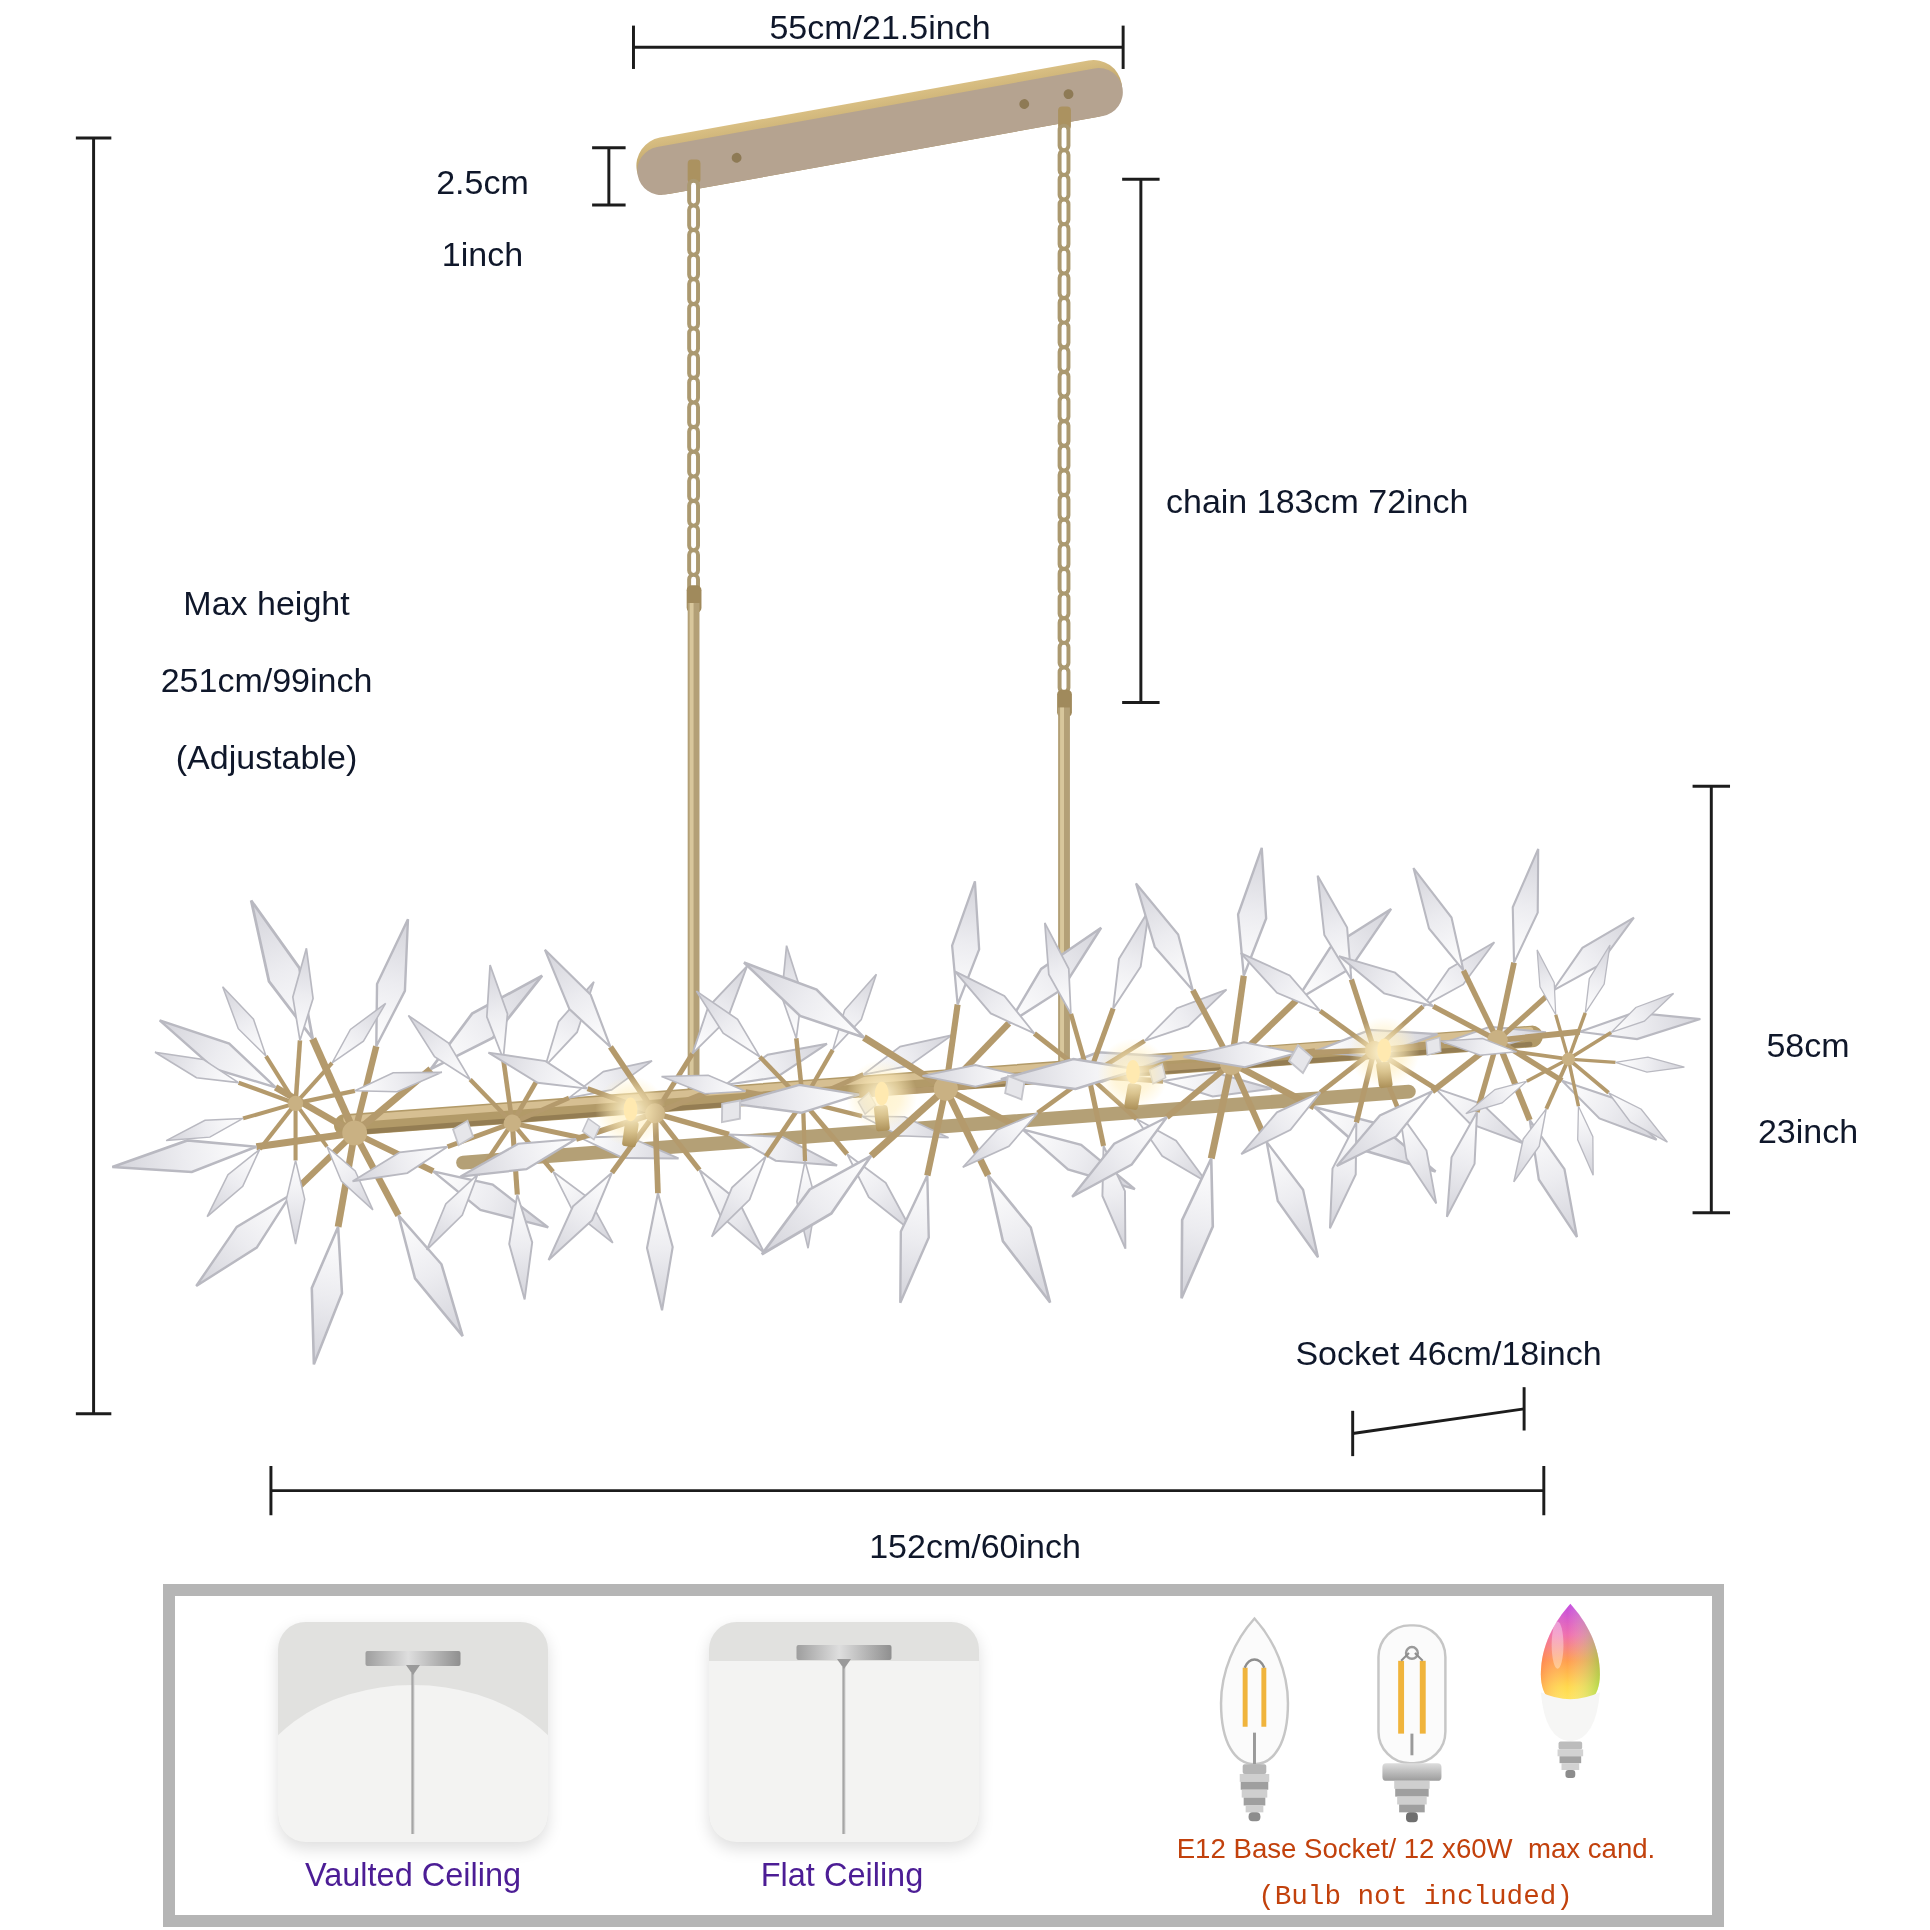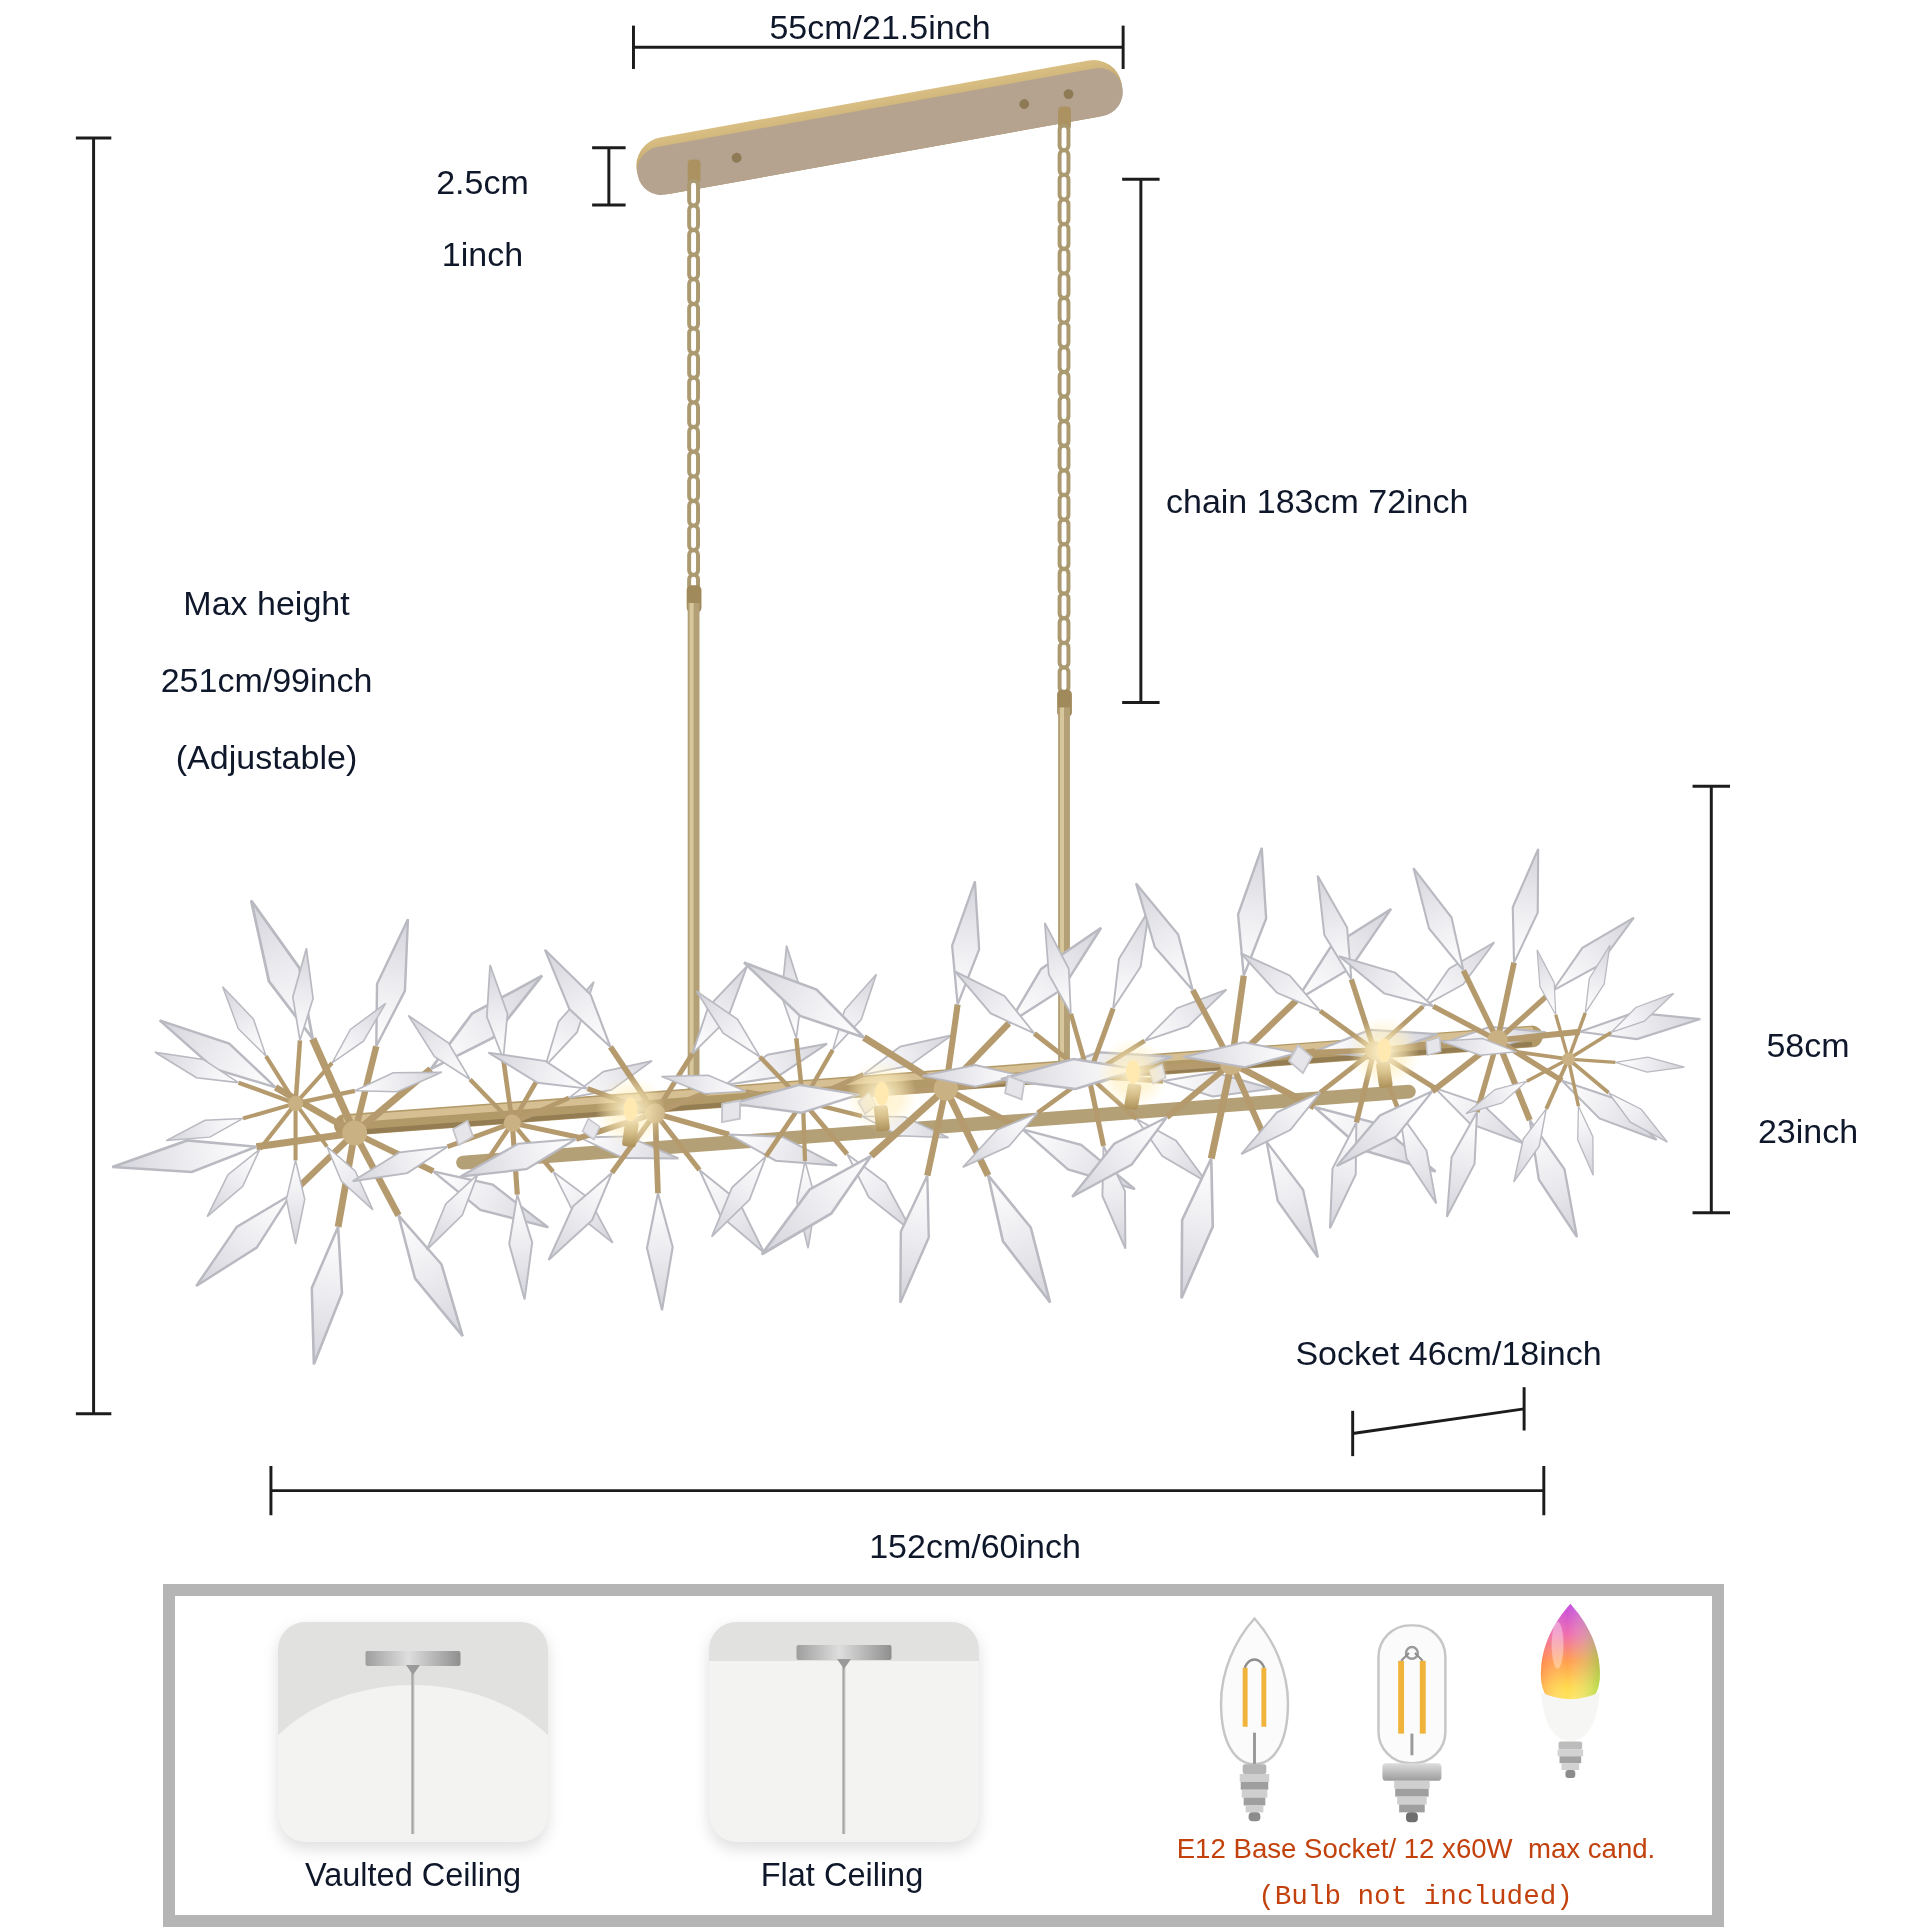--- a/index.html
+++ b/index.html
@@ -24,21 +24,21 @@
   #card-vaulted{left:103px;} #card-flat{left:534px;}
   .arch{position:absolute;left:-33px;right:-33px;top:63px;height:296px;background:#f3f3f2;
         border-radius:50% 50% 0 0 / 42% 42% 0 0;}
   .flat-area{position:absolute;left:0;right:0;top:39px;bottom:0;background:#f3f3f2;}
   .card-canopy{position:absolute;left:50%;width:95px;height:14.8px;transform:translateX(-50%);
                background:linear-gradient(90deg,#9e9e9e,#dedede 45%,#8f8f8f);border-radius:2px;z-index:3;}
   .card-hook{position:absolute;left:50%;transform:translateX(-50%);width:0;height:0;z-index:3;
              border:7.9px solid transparent;border-top:10.8px solid #9a9a9a;}
   .card-cable{position:absolute;left:50%;transform:translateX(-50%);width:3px;bottom:7.9px;z-index:2;
               background:linear-gradient(90deg,#8f8f8f,#d2d2d2);}
-  .card-label{position:absolute;top:261px;width:276px;font-size:32.5px;text-align:center;color:#0f172a;white-space:nowrap;}
+  .card-label{position:absolute;top:261px;width:276px;font-size:32.5px;text-align:center;color:#4c1d95;white-space:nowrap;}
   #label-vaulted{left:100px;} #label-flat{left:529px;}
   .info-text{position:absolute;font-size:27.6px;color:#c2410c;text-align:center;white-space:pre-wrap;}
   #socket-text{left:1007px;top:1833px;width:818px;}
   #bulb-note{left:1105px;top:1881px;width:621px;font-family:Liberation Mono, monospace;}
 </style>
 </head>
 <body>
 
 <div class="canvas">
 

